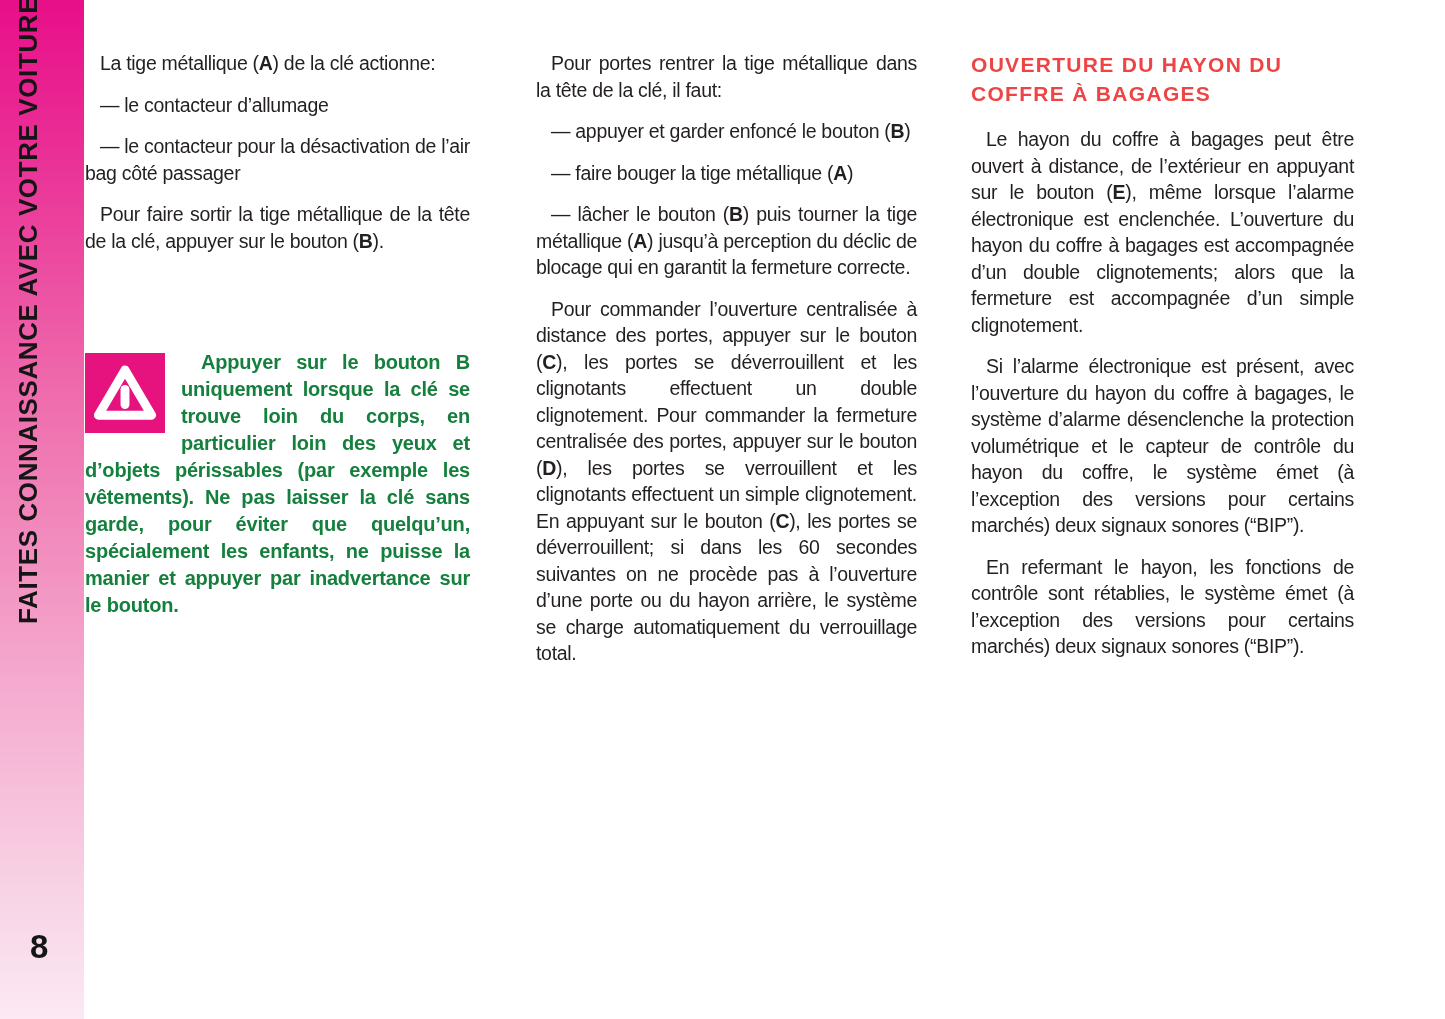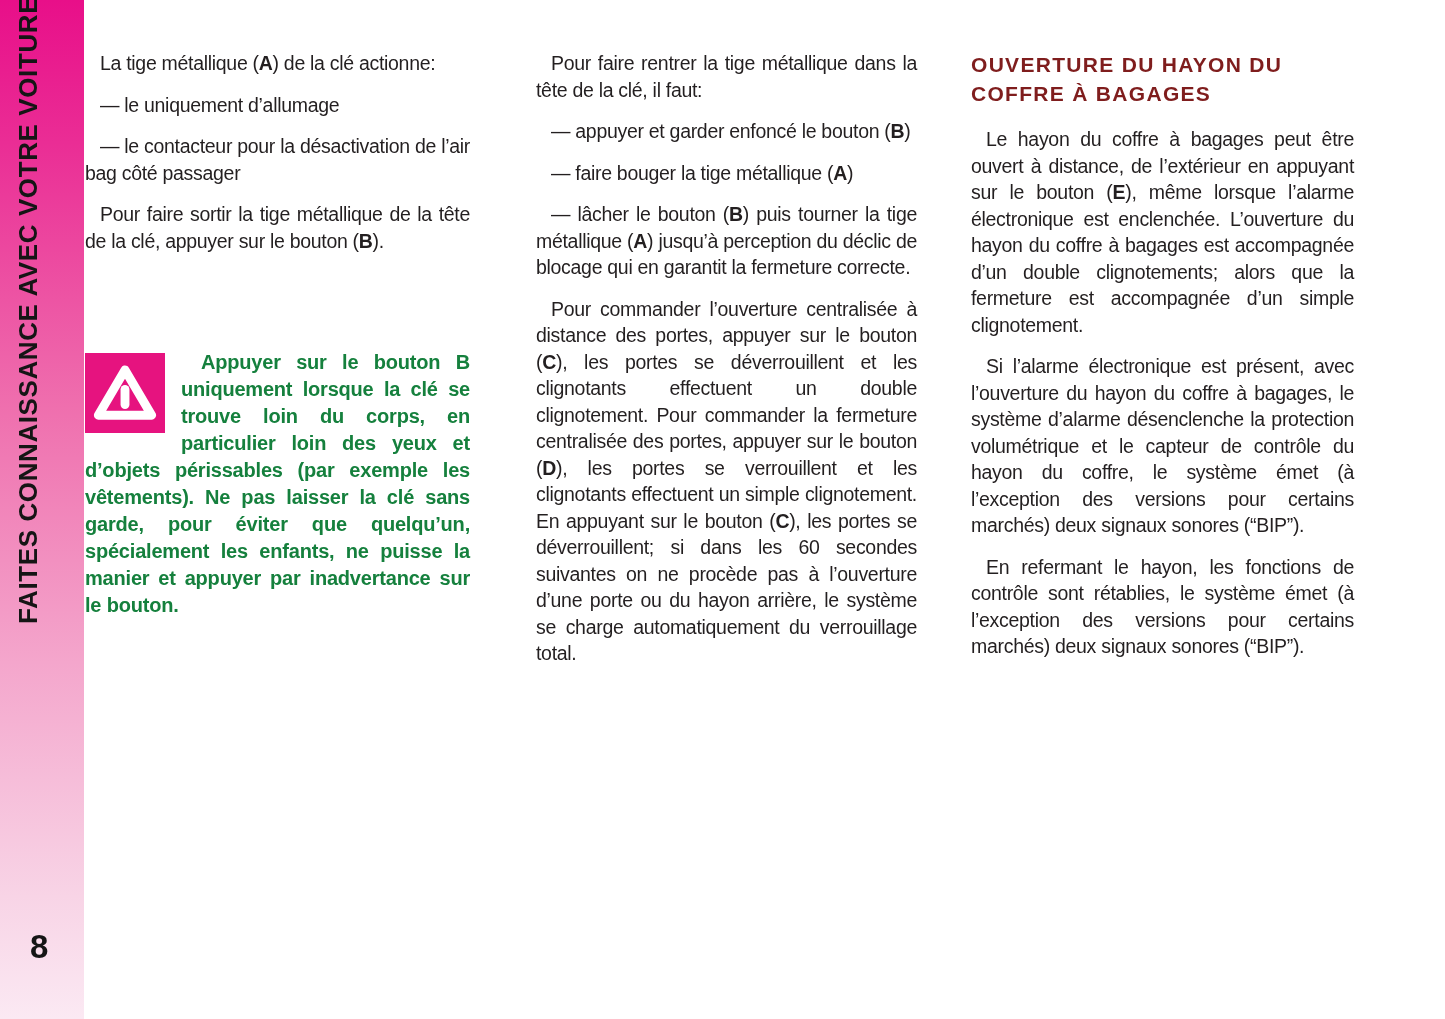--- a/index.html
+++ b/index.html
@@ -39,21 +39,21 @@
   .col-3 { left: 971px; width: 383px; }
   .para {
     margin: 0 0 15px 0;
     font-size: 19.5px; line-height: 26.5px;
     text-align: justify; text-indent: 15px;
     letter-spacing: -0.3px;
   }
   .heading {
     margin: 0 0 18px 0;
     font-size: 21px; line-height: 29px;
-    font-weight: bold; color: #7f1d1d;
+    font-weight: bold; color: #ef4444;
     letter-spacing: 1.3px;
     text-align: left;
   }
   .warning { margin-top: 95px; }
   .warn-icon {
     float: left;
     width: 80px; height: 80px;
     margin: 4px 16px 5px 0;
     background: #E6137F;
     display: flex; align-items: center; justify-content: center;
@@ -72,38 +72,38 @@
 
 <div class="page">
 
   <div class="sidebar"></div>
   <div class="sidebar-title">FAITES CONNAISSANCE AVEC VOTRE VOITURE</div>
   <div class="page-number">8</div>
 
   <div class="col col-1">
     <div>
         <p class="para">La tige métallique (<b>A</b>) de la clé actionne:</p>
-        <p class="para">— le uniquement d’allumage</p>
+        <p class="para">— le contacteur d’allumage</p>
         <p class="para">— le contacteur pour la désactivation de l’air bag côté passager</p>
         <p class="para">Pour faire sortir la tige métallique de la tête de la clé, appuyer sur le bouton (<b>B</b>).</p>
       </div>
     <div class="warning">
       <div class="warn-icon">
         <svg viewBox="0 0 72 66" width="64" height="60" aria-hidden="true">
           <path d="M36 7 L66 58 H6 Z" fill="none" stroke="#ffffff" stroke-width="10" stroke-linejoin="round"></path>
           <rect x="31" y="24" width="10" height="27" rx="5" fill="#ffffff"></rect>
         </svg>
       </div>
       <p class="warn-text">Appuyer sur le bouton B uniquement lorsque la clé se trouve loin du corps, en particulier loin des yeux et d’objets périssables (par exemple les vêtements). Ne pas laisser la clé sans garde, pour éviter que quelqu’un, spécialement les enfants, ne puisse la manier et appuyer par inadvertance sur le bouton.</p>
     </div>
   </div>
 
   <div class="col col-2">
     <div>
-        <p class="para">Pour faire rentrer la tige métallique dans la tête de la clé, il faut:</p>
+        <p class="para">Pour portes rentrer la tige métallique dans la tête de la clé, il faut:</p>
         <p class="para">— appuyer et garder enfoncé le bouton (<b>B</b>)</p>
         <p class="para">— faire bouger la tige métallique (<b>A</b>)</p>
         <p class="para">— lâcher le bouton (<b>B</b>) puis tourner la tige métallique (<b>A</b>) jusqu’à perception du déclic de blocage qui en garantit la fermeture correcte.</p>
         <p class="para">Pour commander l’ouverture centralisée à distance des portes, appuyer sur le bouton (<b>C</b>), les portes se déverrouillent et les clignotants effectuent un double clignotement. Pour commander la fermeture centralisée des portes, appuyer sur le bouton (<b>D</b>), les portes se verrouillent et les clignotants effectuent un simple clignotement. En appuyant sur le bouton (<b>C</b>), les portes se déverrouillent; si dans les 60 secondes suivantes on ne procède pas à l’ouverture d’une porte ou du hayon arrière, le système se charge automatiquement du verrouillage total.</p>
       </div>
   </div>
 
   <div class="col col-3">
     <h2 class="heading">OUVERTURE DU HAYON DU COFFRE À BAGAGES</h2>
     <div>

